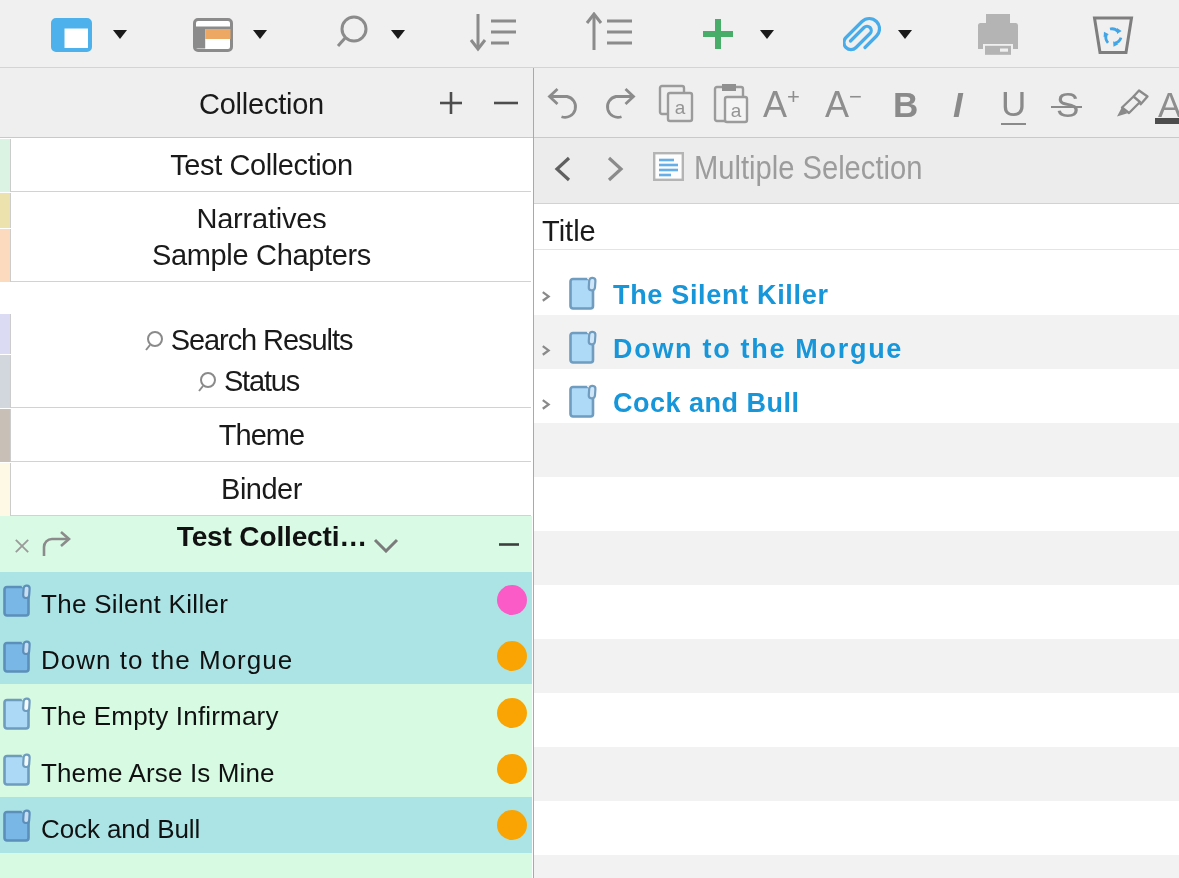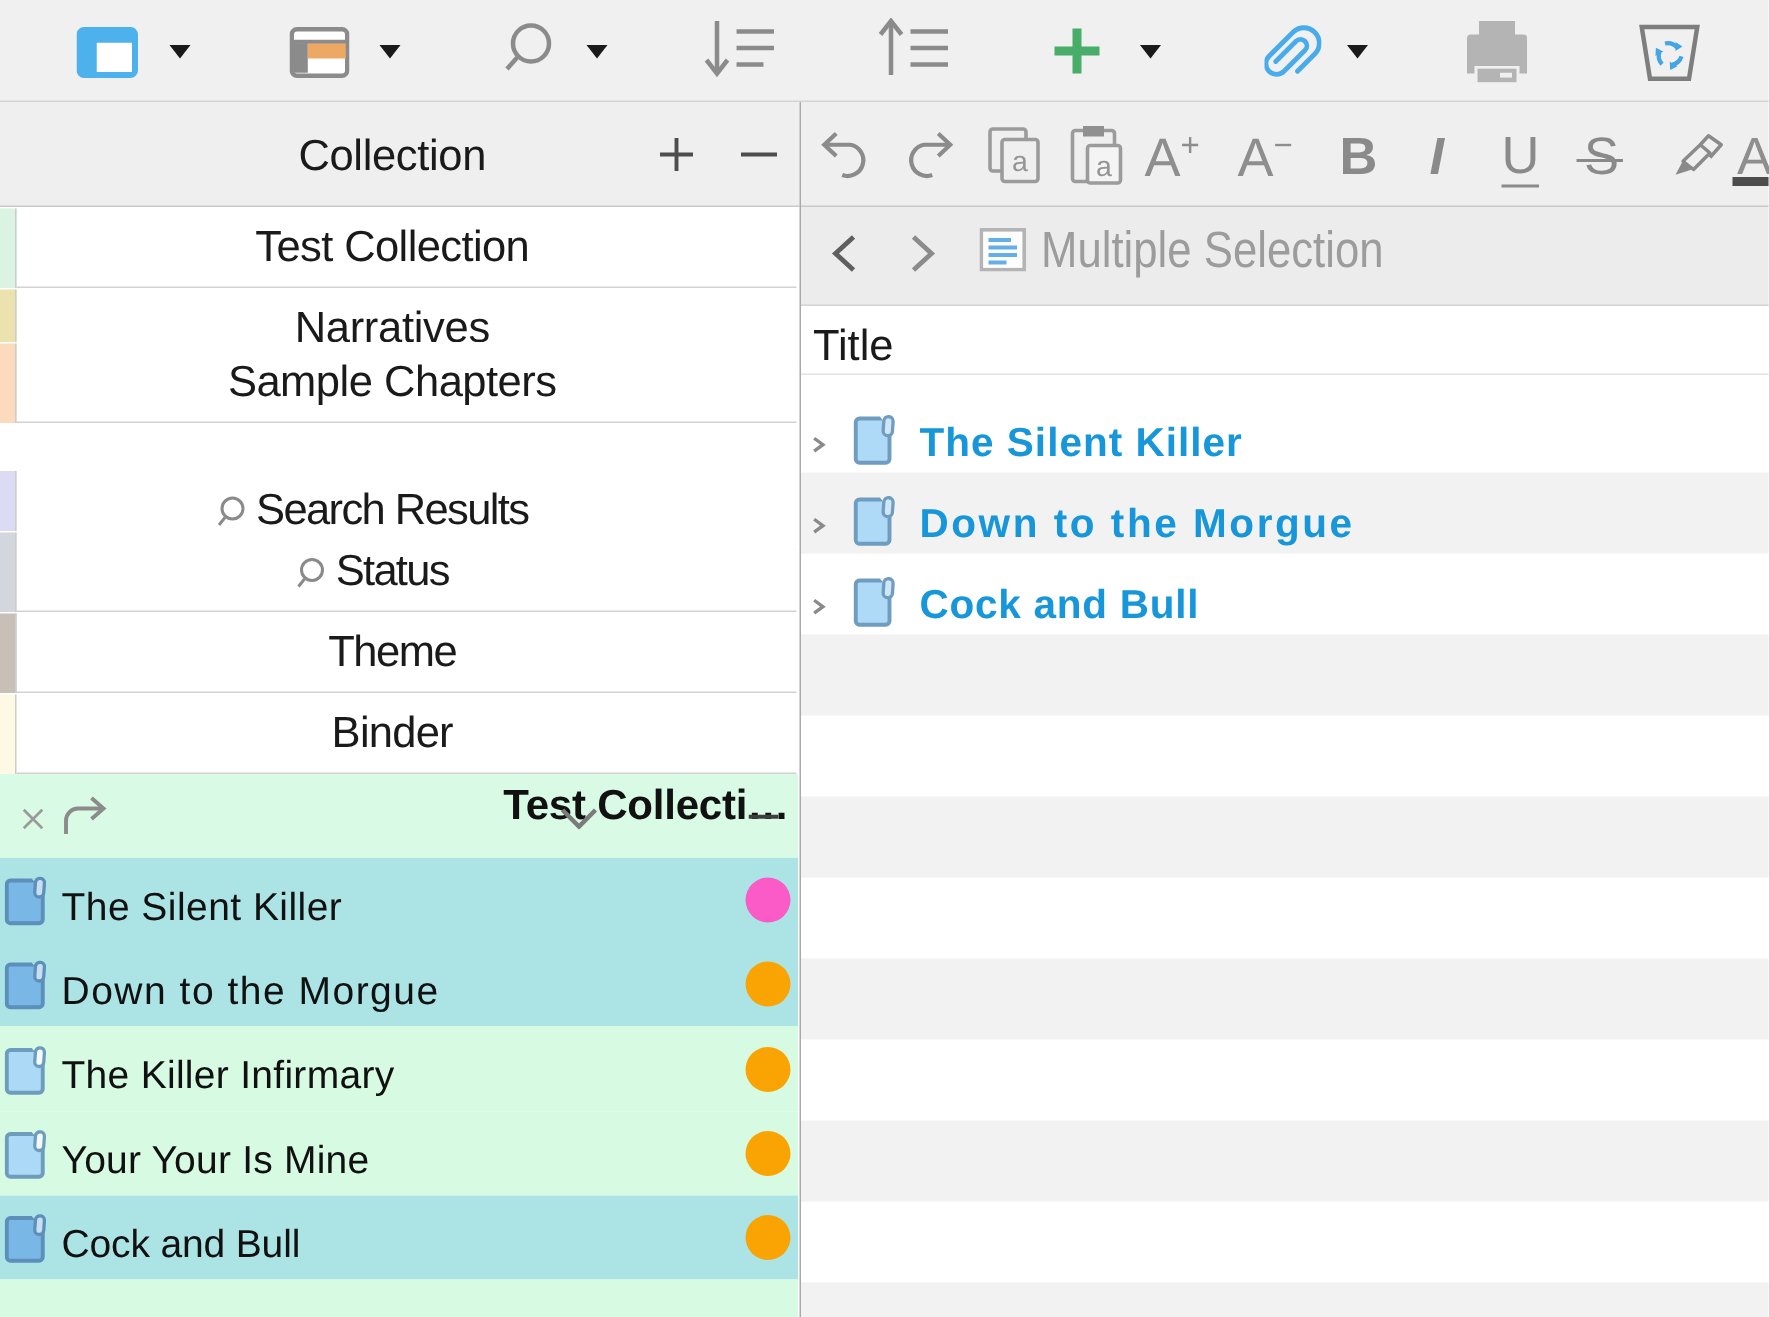--- a/index.html
+++ b/index.html
@@ -147,41 +147,41 @@
 
 <div class="abs" id="ghead"></div>
 <svg class="abs" style="left:15px; top:539px;" width="14" height="14" viewBox="0 0 17 17">
   <line x1="1" y1="1" x2="16" y2="16" stroke="#9a9a9a" stroke-width="2.2"></line>
   <line x1="16" y1="1" x2="1" y2="16" stroke="#9a9a9a" stroke-width="2.2"></line>
 </svg>
 <svg class="abs" style="left:42px; top:530px;" width="30" height="28" viewBox="0 0 30 28">
   <path d="M2 26 v-9 a8 8 0 0 1 8 -8 h17" fill="none" stroke="#8b8b8b" stroke-width="2.6"></path>
   <path d="M19 2 l8 7 l-8 7" fill="none" stroke="#8b8b8b" stroke-width="2.6"></path>
 </svg>
-<div class="abs" style="left:0px; top:516px; width:533px; height:39px; display:flex; align-items:center; justify-content:flex-end; font-weight:bold; font-size:28px; color:#111; letter-spacing:-0.14px; padding-top:2px;padding-left:18px;">
+<div class="abs" style="left:0px; top:516px; width:533px; height:39px; display:flex; align-items:center; justify-content:center; font-weight:bold; font-size:28px; color:#111; letter-spacing:-0.14px; padding-top:2px;padding-left:18px;">
   <span style="padding-right:7px;">Test Collecti…</span>
 </div>
 <svg class="abs" style="left:373px; top:538px;" width="26" height="15" viewBox="0 0 26 15">
   <path d="M2 2 l11 11 l11 -11" fill="none" stroke="#7b7b7b" stroke-width="3"></path>
 </svg>
 <svg class="abs" style="left:499px; top:536px;" width="20" height="17" viewBox="0 0 20 17">
   <line x1="0" y1="8.5" x2="20" y2="8.5" stroke="#3e3e3e" stroke-width="2.6"></line>
 </svg>
 
 <div class="abs brow" style="top:572px; background:#ace4e6;">
     <span style="letter-spacing:0.3px;">The Silent Killer</span>
   </div>
 <div class="abs brow" style="top:628px; background:#ace4e6;">
     <span style="letter-spacing:1.0px;">Down to the Morgue</span>
   </div>
 <div class="abs brow" style="top:684px; height:57px; background:#d7fae2;">
-    <span style="letter-spacing:0.19px;">The Killer Infirmary</span>
+    <span style="letter-spacing:0.19px;">The Empty Infirmary</span>
   </div>
 <div class="abs brow" style="top:741px; background:#d7fae2;">
-    <span style="letter-spacing:0.14px;">Your Your Is Mine</span>
+    <span style="letter-spacing:0.14px;">Theme Arse Is Mine</span>
   </div>
 <div class="abs brow" style="top:797px; background:#ace4e6;">
     <span style="letter-spacing:-0.1px;">Cock and Bull</span>
   </div>
 <div class="abs" style="left:0; top:853px; width:532px; height:25px; background:#d7fae2;"></div>
 <svg class="abs docsel" style="left:3px; top:584px;" width="28" height="34">
     <use href="#docS"></use>
   </svg>
 <svg class="abs docsel" style="left:3px; top:640px;" width="28" height="34">
     <use href="#docS"></use>

